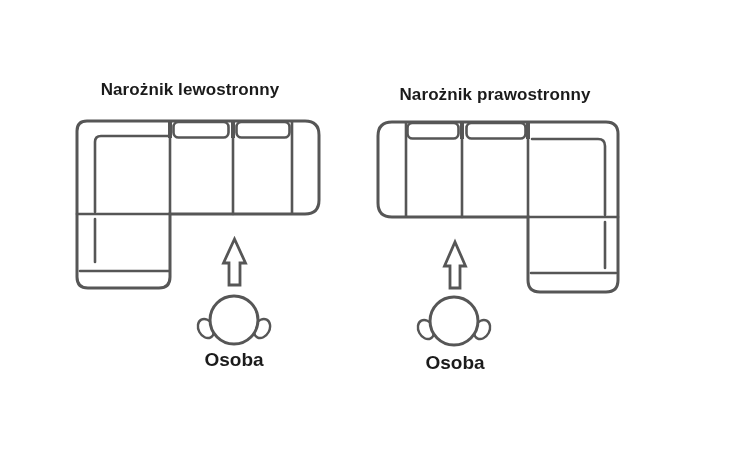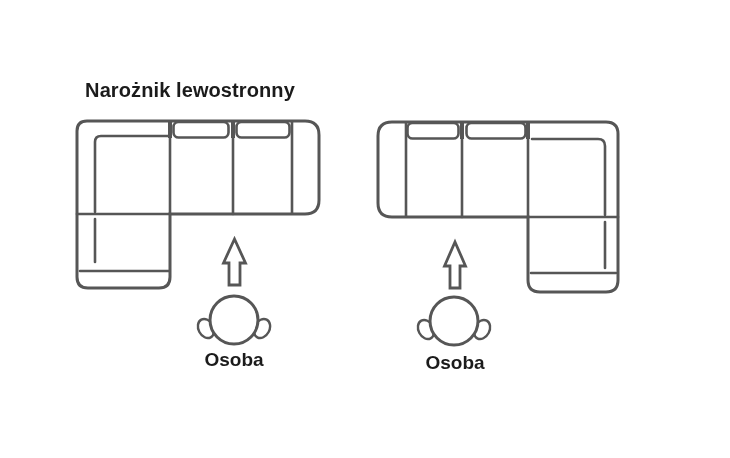--- a/index.html
+++ b/index.html
@@ -12,21 +12,21 @@
     width: 730px;
     height: 458px;
     background: var(--bg, #ffffff);
     overflow: hidden;
     font-family: "Liberation Sans", sans-serif;
   }
   .fig-title {
     position: absolute;
     transform: translateX(-50%);
     font-weight: bold;
-    font-size: 20px;
+    font-size: 17px;
     line-height: 16px;
     color: var(--text, #1b1b1b);
     white-space: nowrap;
     letter-spacing: 0.1px;
   }
   .person-label {
     position: absolute;
     transform: translateX(-50%);
     font-weight: bold;
     font-size: 19px;
@@ -110,20 +110,21 @@
 
     <g>
       <ellipse class="ear" cx="206" cy="328.5" rx="7.5" ry="10" transform="rotate(-28 206 328.5)"></ellipse>
       <ellipse class="ear" cx="262" cy="328.5" rx="7.5" ry="10" transform="rotate(28 262 328.5)"></ellipse>
       <circle class="head-circle" cx="234" cy="320" r="24"></circle>
     </g>
   </svg>
 
   <div class="person-label" style="left:234px; top:352px;">Osoba</div>
 
+  <div class="fig-title" style="left:495px; top:87px;">Narożnik prawostronny</div>
 
   <svg class="fig" style="left:368px; top:108px;" width="262" height="246" viewBox="368 108 262 246">
 
     <path class="sofa-outline" d="M 392,122 H 606 Q 618,122 618,134 V 280 Q 618,292 606,292 H 540 Q 528,292 528,280 V 217 H 392 Q 378,217 378,203 V 136 Q 378,122 392,122 Z"></path>
 
     <path class="inner-line" d="M 528,217 H 618"></path>
 
     <path class="inner-line" d="M 406,122.5 V 216"></path>
 
     <path class="divider-thick" d="M 462,122.5 V 139"></path>

